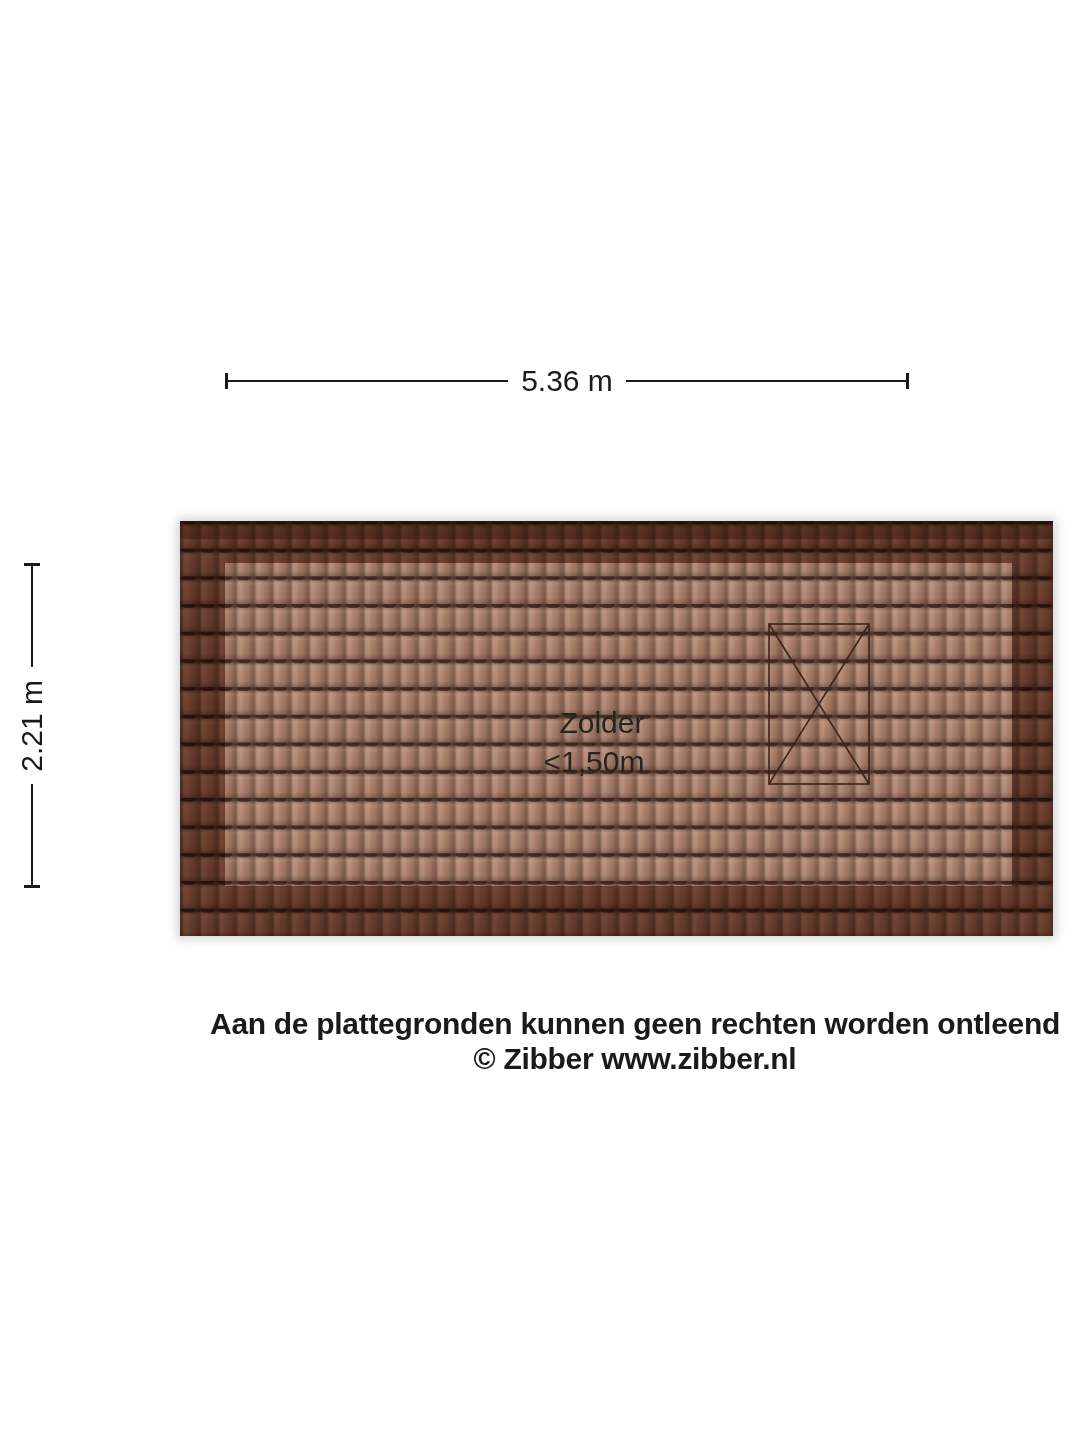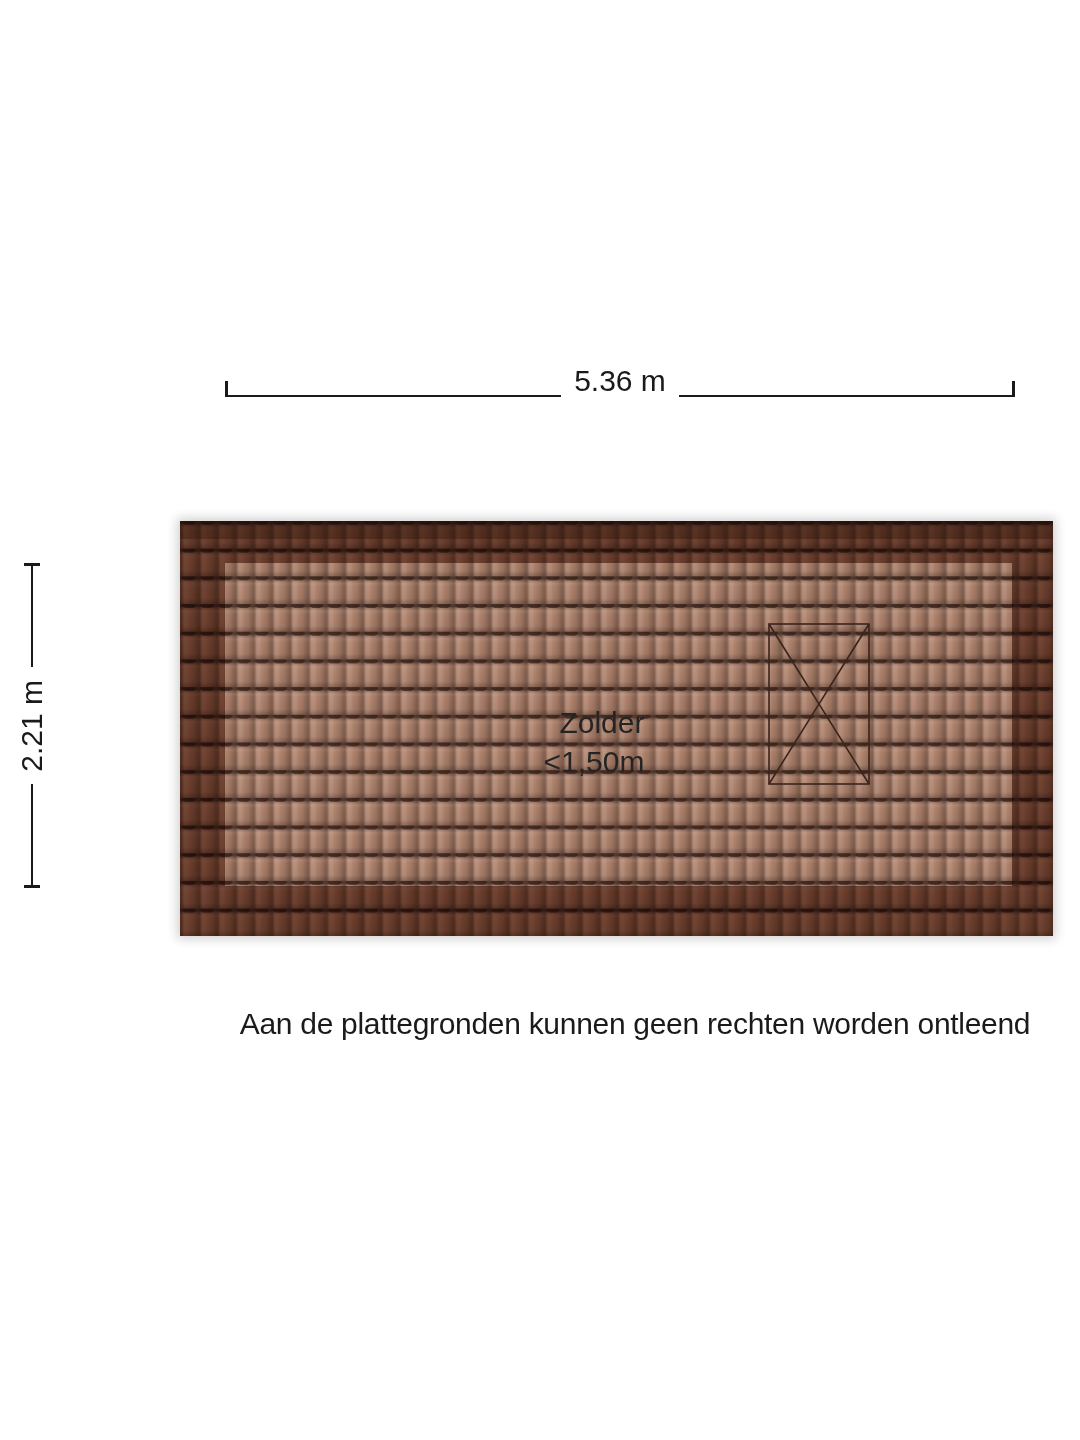--- a/index.html
+++ b/index.html
@@ -20,24 +20,23 @@
 
   
   .dim {
     position: absolute;
     display: flex;
     align-items: center;
   }
   .dim-top {
     left: 225px;
     top: 365px;
-    width: 790px;
+    width: 684px;
     height: 32px;
     flex-direction: row;
-    align-items: flex-end;
   }
   .dim-left {
     left: 10px;
     top: 563px;
     width: 44px;
     height: 325px;
     flex-direction: column;
   }
   .tick-v {
     width: 3px;
@@ -152,20 +151,21 @@
   .footer {
     position: absolute;
     left: 190px;
     top: 1006px;
     width: 890px;
     text-align: center;
     font-size: 30px;
     line-height: 35px;
     color: var(--text, #1a1a1a);
     letter-spacing: -0.3px;
+    font-weight: bold;
   }
 </style>
 </head>
 <body>
 
 <div class="canvas">
 
   <div class="dim dim-top">
     <span class="tick-v"></span>
     <span class="dline-h"></span>
@@ -195,15 +195,16 @@
     </div>
 
     <div class="room-label">
       <div>Zolder</div>
       <div>&lt;1,50m</div>
     </div>
   </div>
 
   <div class="footer">
     <div>Aan de plattegronden kunnen geen rechten worden ontleend</div>
+    <div>© Zibber www.zibber.nl</div>
   </div>
 
 </div>
 
 </body></html>

